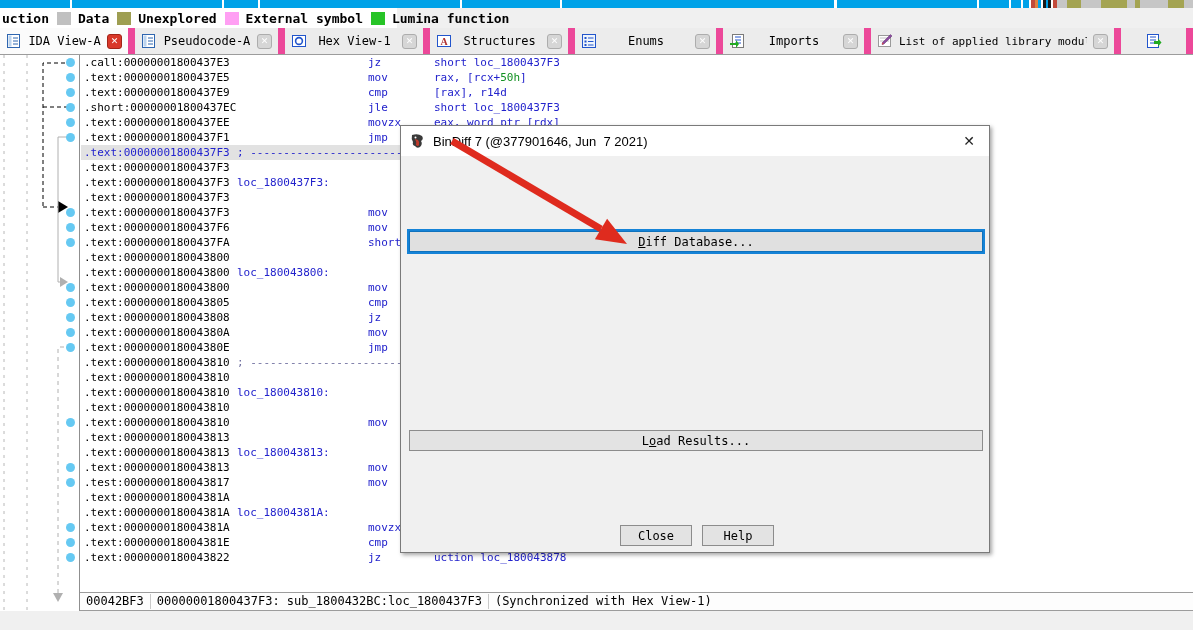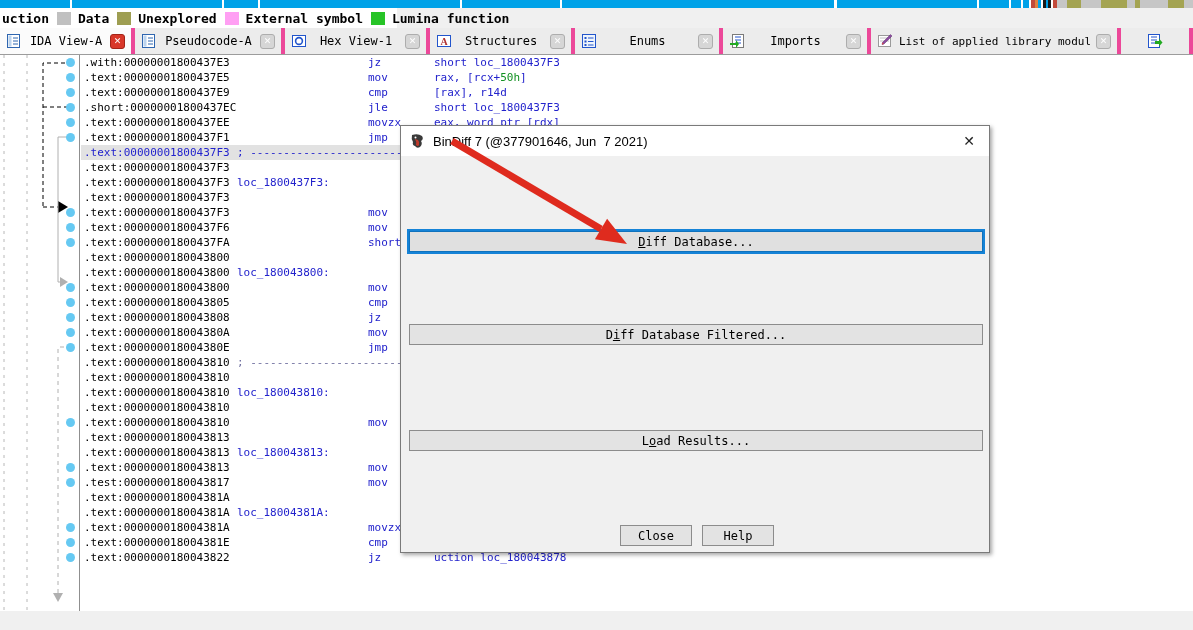--- a/index.html
+++ b/index.html
@@ -15,21 +15,21 @@
   #legend { position:absolute; left:0; top:0; width:397px; height:20px; background:#ffffff;
             display:flex; align-items:center; gap:8px; padding-left:2px;
             font-size:13px; font-weight:600; color:#000; white-space:nowrap; }
   #legend .lbox { width:14px; height:13px; display:inline-block; flex:0 0 auto; }
   #legend .litem { display:flex; align-items:center; gap:7px; }
 
   
   #tabbar { position:absolute; left:0; top:28px; width:1193px; height:27px; background:#ececec;
             border-bottom:1px solid #9c9c9c; display:flex; }
   .tab { height:26px; display:flex; align-items:center; padding:0 6px; gap:6px;
-         border-right:4px solid #ec4899; background:#ececec; position:relative; }
+         border-right:7px solid #ec4899; background:#ececec; position:relative; }
   .tab.active { background:#fbfbfb; }
   .tab .tlabel { flex:1; text-align:center; font-size:12px; color:#000; white-space:nowrap; overflow:hidden; }
   .tab:nth-child(7) .tlabel { font-size:11px; }
   .tab .tclose { width:15px; height:15px; border-radius:3px; background:#d6d6d6; border:1px solid #adadad;
                  color:#fff; font-size:9px; line-height:13px; text-align:center; cursor:pointer; flex:0 0 auto;
                  font-family:"Liberation Sans",sans-serif; }
   .tab .tclose.red { background:#d9382a; border-color:#a32418; }
   .tab svg { flex:0 0 auto; }
 
   
@@ -234,21 +234,21 @@
       <path d="M43,52 H74" fill="none" stroke="#000" stroke-dasharray="4,3"></path>
       <path d="M43,152 H58" fill="none" stroke="#000" stroke-dasharray="4,3"></path>
       <polygon points="58,146 58,158 68,152" fill="#000"></polygon>
       <path d="M72,82 H58 V227 H60" fill="none" stroke="#b0b0b0"></path>
       <polygon points="60,222 60,232 68,227" fill="#b0b0b0"></polygon>
       <path d="M72,292 H58 V538" fill="none" stroke="#b0b0b0" stroke-dasharray="4,4"></path>
       <polygon points="53,538 63,538 58,547" fill="#b0b0b0"></polygon>
     </svg>
   </div>
   <div id="lines">
-      <div class="dl" style="top: 0px;"><span class="dot" style="background: rgb(102, 201, 242);"></span><span class="addr">.with:00000001800437E3</span><span class="mnem" style="color: rgb(34, 34, 204);">jz</span><span class="ops"><span style="color: rgb(34, 34, 204); position: static;">short loc_1800437F3</span></span></div>
+      <div class="dl" style="top: 0px;"><span class="dot" style="background: rgb(102, 201, 242);"></span><span class="addr">.call:00000001800437E3</span><span class="mnem" style="color: rgb(34, 34, 204);">jz</span><span class="ops"><span style="color: rgb(34, 34, 204); position: static;">short loc_1800437F3</span></span></div>
       <div class="dl" style="top: 15px;"><span class="dot" style="background: rgb(102, 201, 242);"></span><span class="addr">.text:00000001800437E5</span><span class="mnem" style="color: rgb(34, 34, 204);">mov</span><span class="ops"><span style="color: rgb(34, 34, 204); position: static;">rax, [rcx+</span><span style="color: rgb(16, 144, 32); position: static;">50h</span><span style="color: rgb(34, 34, 204); position: static;">]</span></span></div>
       <div class="dl" style="top: 30px;"><span class="dot" style="background: rgb(102, 201, 242);"></span><span class="addr">.text:00000001800437E9</span><span class="mnem" style="color: rgb(34, 34, 204);">cmp</span><span class="ops"><span style="color: rgb(34, 34, 204); position: static;">[rax], r14d</span></span></div>
       <div class="dl" style="top: 45px;"><span class="dot" style="background: rgb(102, 201, 242);"></span><span class="addr">.short:00000001800437EC</span><span class="mnem" style="color: rgb(34, 34, 204);">jle</span><span class="ops"><span style="color: rgb(34, 34, 204); position: static;">short loc_1800437F3</span></span></div>
       <div class="dl" style="top: 60px;"><span class="dot" style="background: rgb(102, 201, 242);"></span><span class="addr">.text:00000001800437EE</span><span class="mnem" style="color: rgb(34, 34, 204);">movzx</span><span class="ops"><span style="color: rgb(34, 34, 204); position: static;">eax, word ptr [rdx]</span></span></div>
       <div class="dl" style="top: 75px;"><span class="dot" style="background: rgb(102, 201, 242);"></span><span class="addr">.text:00000001800437F1</span><span class="mnem" style="color: rgb(34, 34, 204);">jmp</span></div>
       <div class="dl hl" style="top: 90px;"><div class="hlbar"></div><span class="addr">.text:00000001800437F3</span><span class="mid" style="color: rgb(34, 34, 204);">; ---------------------------------------------------------</span></div>
       <div class="dl" style="top: 105px;"><span class="addr">.text:00000001800437F3</span></div>
       <div class="dl" style="top: 120px;"><span class="addr">.text:00000001800437F3</span><span class="mid" style="color: rgb(34, 34, 204);">loc_1800437F3:</span></div>
       <div class="dl" style="top: 135px;"><span class="addr">.text:00000001800437F3</span></div>
       <div class="dl" style="top: 150px;"><span class="dot" style="background: rgb(102, 201, 242);"></span><span class="addr">.text:00000001800437F3</span><span class="mnem" style="color: rgb(34, 34, 204);">mov</span></div>
@@ -269,39 +269,41 @@
       <div class="dl" style="top: 375px;"><span class="addr">.text:0000000180043813</span></div>
       <div class="dl" style="top: 390px;"><span class="addr">.text:0000000180043813</span><span class="mid" style="color: rgb(34, 34, 204);">loc_180043813:</span></div>
       <div class="dl" style="top: 405px;"><span class="dot" style="background: rgb(102, 201, 242);"></span><span class="addr">.text:0000000180043813</span><span class="mnem" style="color: rgb(34, 34, 204);">mov</span></div>
       <div class="dl" style="top: 420px;"><span class="dot" style="background: rgb(102, 201, 242);"></span><span class="addr">.test:0000000180043817</span><span class="mnem" style="color: rgb(34, 34, 204);">mov</span></div>
       <div class="dl" style="top: 435px;"><span class="addr">.text:000000018004381A</span></div>
       <div class="dl" style="top: 450px;"><span class="addr">.text:000000018004381A</span><span class="mid" style="color: rgb(34, 34, 204);">loc_18004381A:</span></div>
       <div class="dl" style="top: 465px;"><span class="dot" style="background: rgb(102, 201, 242);"></span><span class="addr">.text:000000018004381A</span><span class="mnem" style="color: rgb(34, 34, 204);">movzx</span></div>
       <div class="dl" style="top: 480px;"><span class="dot" style="background: rgb(102, 201, 242);"></span><span class="addr">.text:000000018004381E</span><span class="mnem" style="color: rgb(34, 34, 204);">cmp</span></div>
       <div class="dl" style="top: 495px;"><span class="dot" style="background: rgb(102, 201, 242);"></span><span class="addr">.text:0000000180043822</span><span class="mnem" style="color: rgb(34, 34, 204);">jz</span><span class="ops"><span style="color: rgb(34, 34, 204); position: static;">uction loc_180043878</span></span></div>
     </div>
+  <div id="statusbar">
+    <span>00042BF3</span>
+    <span>00000001800437F3: sub_1800432BC:loc_1800437F3</span>
+    <span>(Synchronized with Hex View-1)</span>
+  </div>
 </div>
 
 <div id="bottomstrip"></div>
 
 <div id="dialog">
   <div id="dlg-title">
     <svg width="17" height="17" viewBox="0 0 17 17">
         <path d="M3,2 Q9,0 13,3 Q15,6 12,8 Q14,11 11,14 Q8,16 6,13 Q3,12 4,9 Q2,6 3,2 Z" fill="#3a3a3a"></path>
         <path d="M6,6 Q8,9 7,12 Q9,14 10,12 Q11,9 9,7 Z" fill="#c0392b"></path>
         <circle cx="6.5" cy="4.5" r="1" fill="#fff"></circle>
       </svg>
     <span class="ttext">BinDiff 7 (@377901646, Jun  7 2021)</span>
     <span id="dlg-close">✕</span>
   </div>
   <button class="bigbtn focused" style="top:105px">
     <span></span><span class="ul">D</span><span>iff Database...</span>
-  </button>
-  <button class="bigbtn" style="top:198px">
-    <span>D</span><span class="ul">i</span><span>ff Database Filtered...</span>
   </button>
   <button class="bigbtn" style="top:304px">
     <span>L</span><span class="ul">o</span><span>ad Results...</span>
   </button>
   <button class="smallbtn" style="left:219px">Close</button>
   <button class="smallbtn" style="left:301px">Help</button>
 </div>
 
 <svg id="redarrow">
   <line x1="452" y1="141" x2="601" y2="229" stroke="#df2b1e" stroke-width="7"></line>

